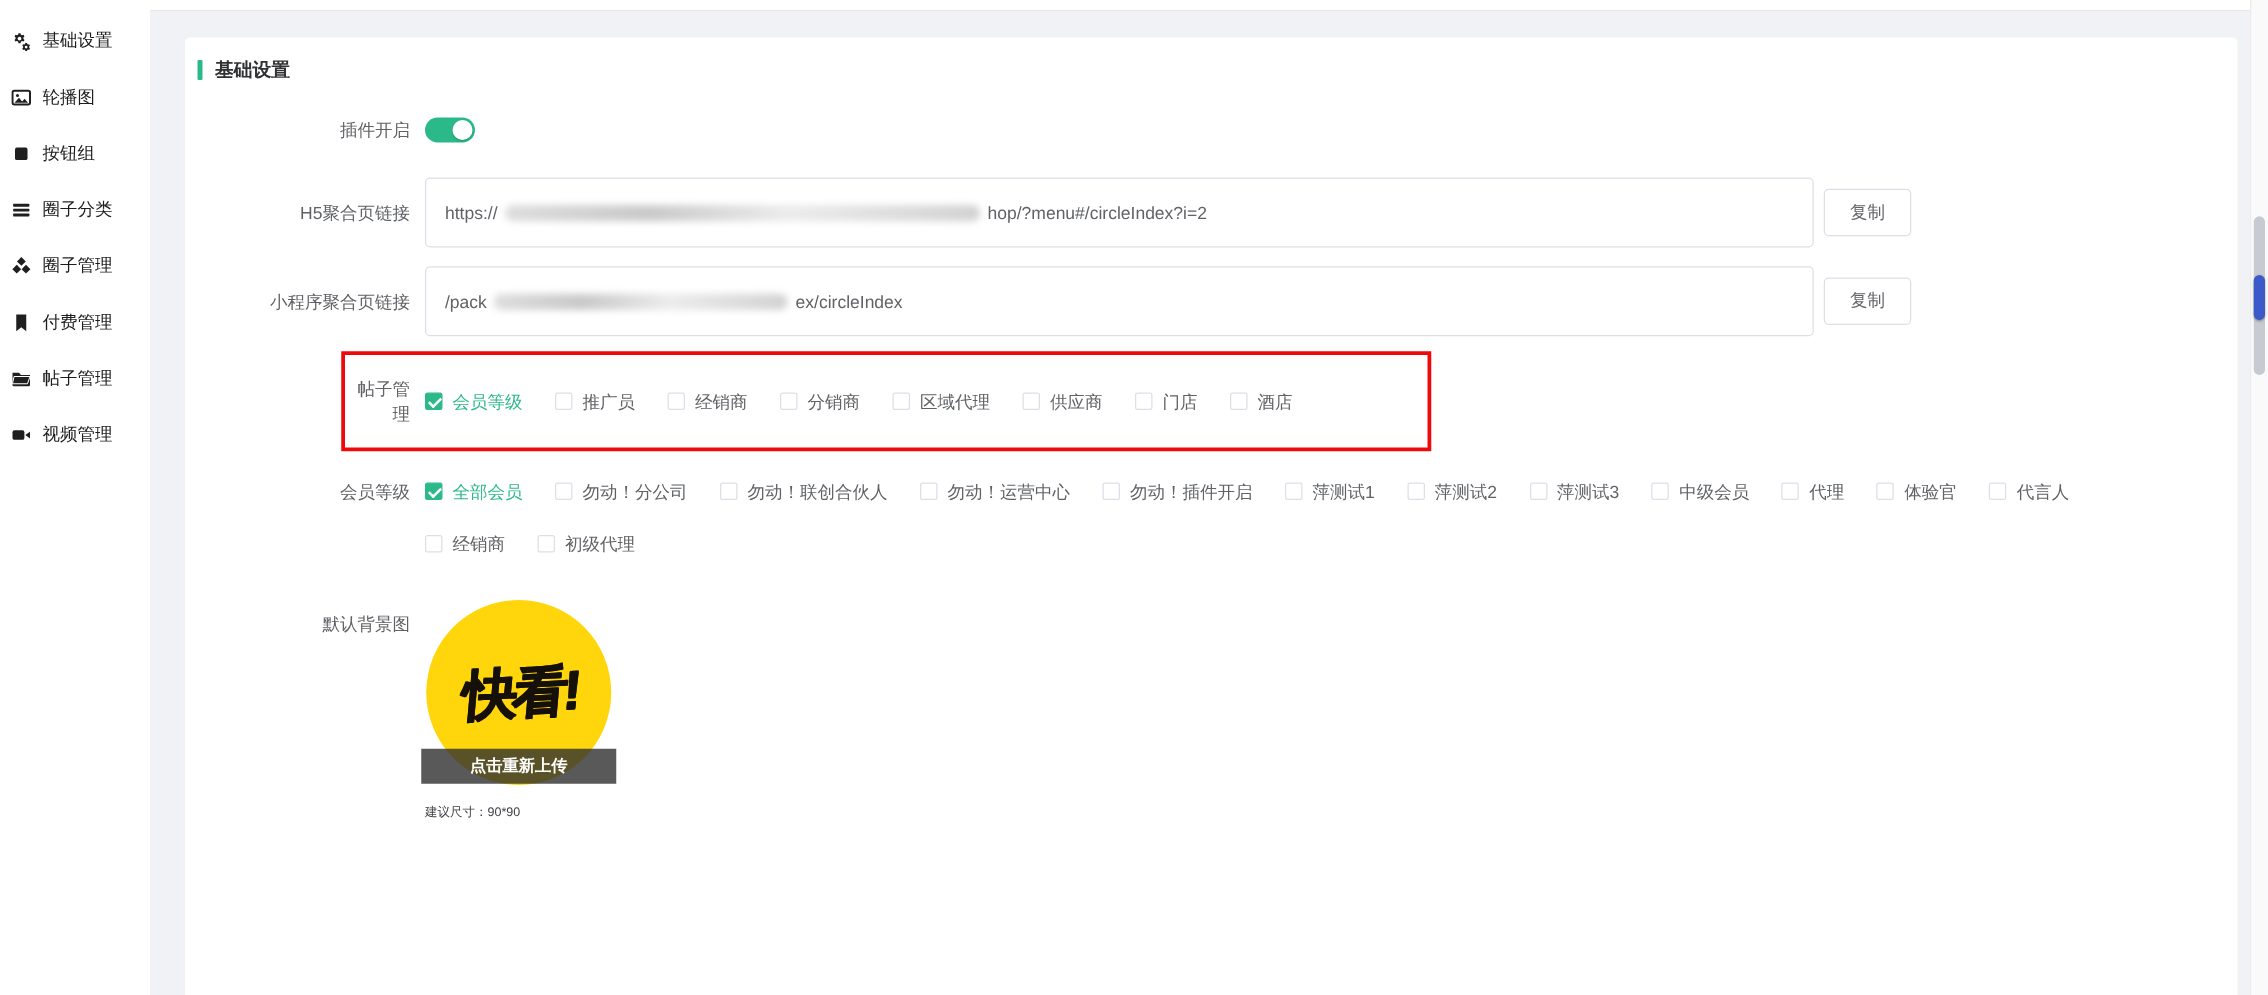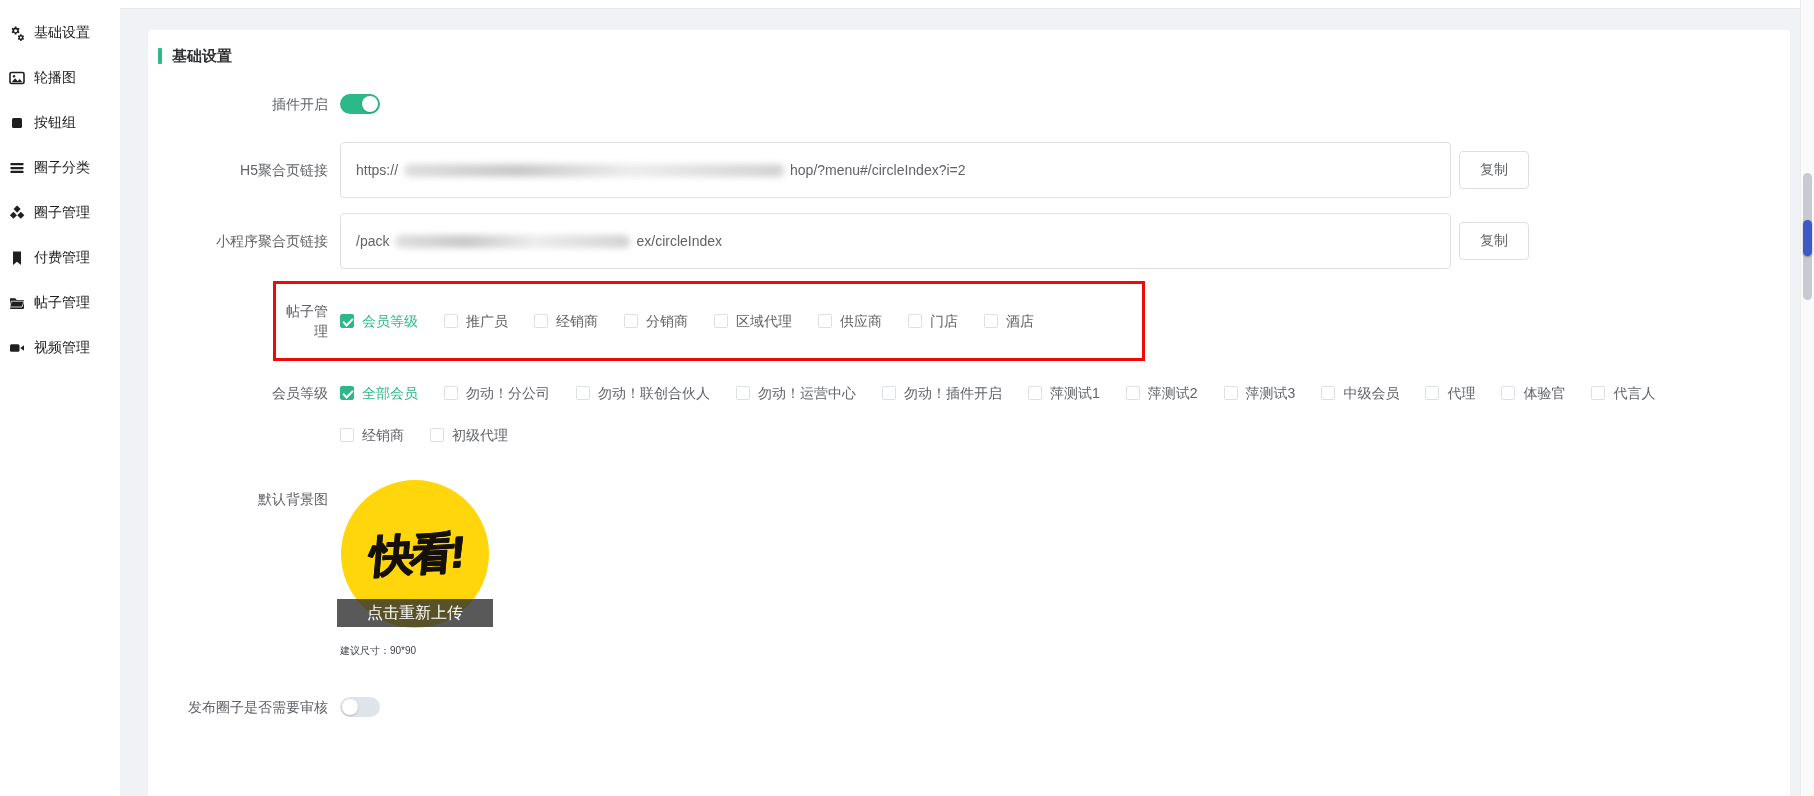--- a/index.html
+++ b/index.html
@@ -67,21 +67,21 @@
   .cb-group.member{width:1390px}
   .cb{display:inline-flex;align-items:center;gap:8px;font-size:14px;color:#606266;cursor:pointer;line-height:20px}
   .cb .box{width:14px;height:14px;border:1px solid #dcdfe6;border-radius:2px;background:#fff;position:relative;flex:none}
   .cb.checked .box{background:var(--accent);border-color:var(--accent)}
   .cb.checked .box::after{content:"";position:absolute;left:4px;top:1px;width:4px;height:8px;border:solid #fff;border-width:0 2px 2px 0;transform:rotate(45deg)}
   .cb.checked .cb-label{color:var(--accent)}
   
   .upload{position:relative;width:150px;height:150px;cursor:pointer}
   .upload-circle{position:absolute;inset:1px;border-radius:50%;background:var(--image_yellow);display:flex;align-items:center;justify-content:center;overflow:hidden}
   .kk-text{font-size:44px;font-weight:bold;color:#15100a;transform:skewX(-8deg) rotate(-3deg);letter-spacing:-4px;text-shadow:1px 0 #15100a,0 1px #15100a,1px 1px #15100a}
-  .upload-overlay{position:absolute;left:-3px;right:-3px;bottom:2px;height:28px;background:rgba(48,48,48,.8);color:#fff;font-size:16px;font-weight:normal;display:flex;align-items:center;justify-content:center}
+  .upload-overlay{position:absolute;left:-3px;right:-3px;bottom:2px;height:28px;background:rgba(48,48,48,.8);color:#fff;font-size:13px;font-weight:bold;display:flex;align-items:center;justify-content:center}
   .upload-hint{margin-top:12px;font-size:10px;color:#3c3f44;line-height:20px}
 </style>
 </head>
 <body>
 
 <nav class="sidebar">
 
     <div class="side-item">
       <span class="side-icon">
         <svg viewBox="0 0 16 16">
@@ -337,25 +337,19 @@
       <div class="upload">
         <div class="upload-circle">
           <span class="kk-text">快看!</span>
         </div>
         <div class="upload-overlay">点击重新上传</div>
       </div>
       <div class="upload-hint">建议尺寸：90*90</div>
     </div>
   </div>
 
-  <div class="row row-review">
-    <div class="row-label">发布圈子是否需要审核</div>
-    <div class="switch off">
-      <span class="knob"></span>
-    </div>
-  </div>
 
 </main>
 
 <div class="scroll-track">
   <div class="scroll-thumb"></div>
   <div class="scroll-indicator"></div>
 </div>
 
 </body></html>

